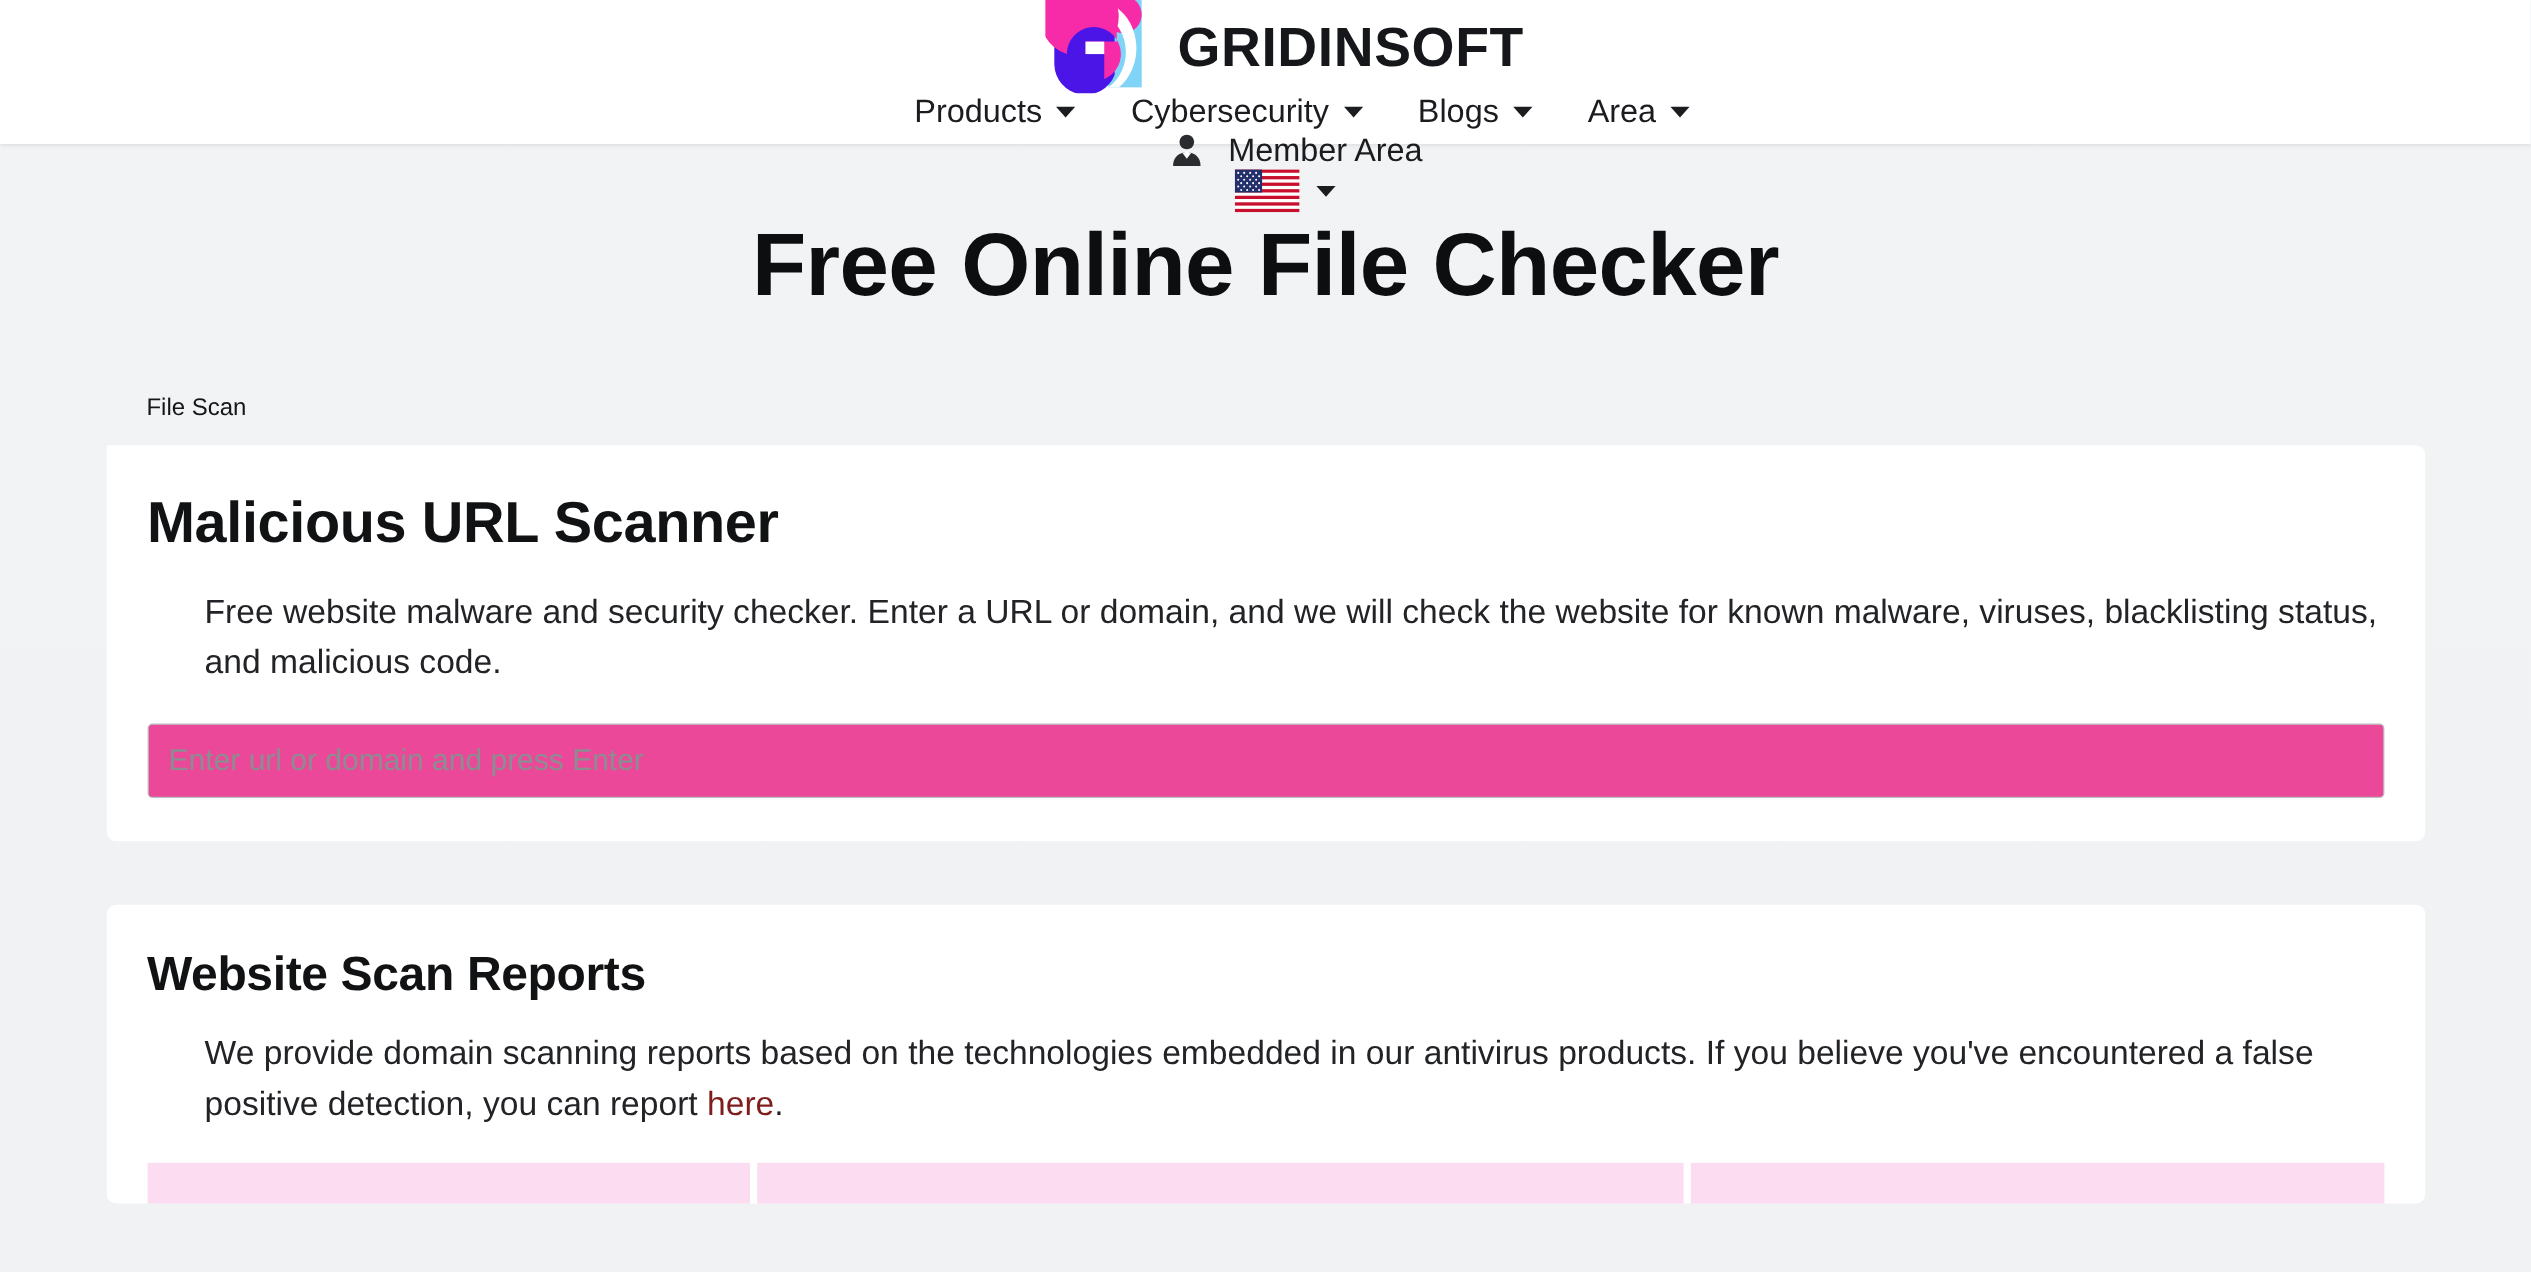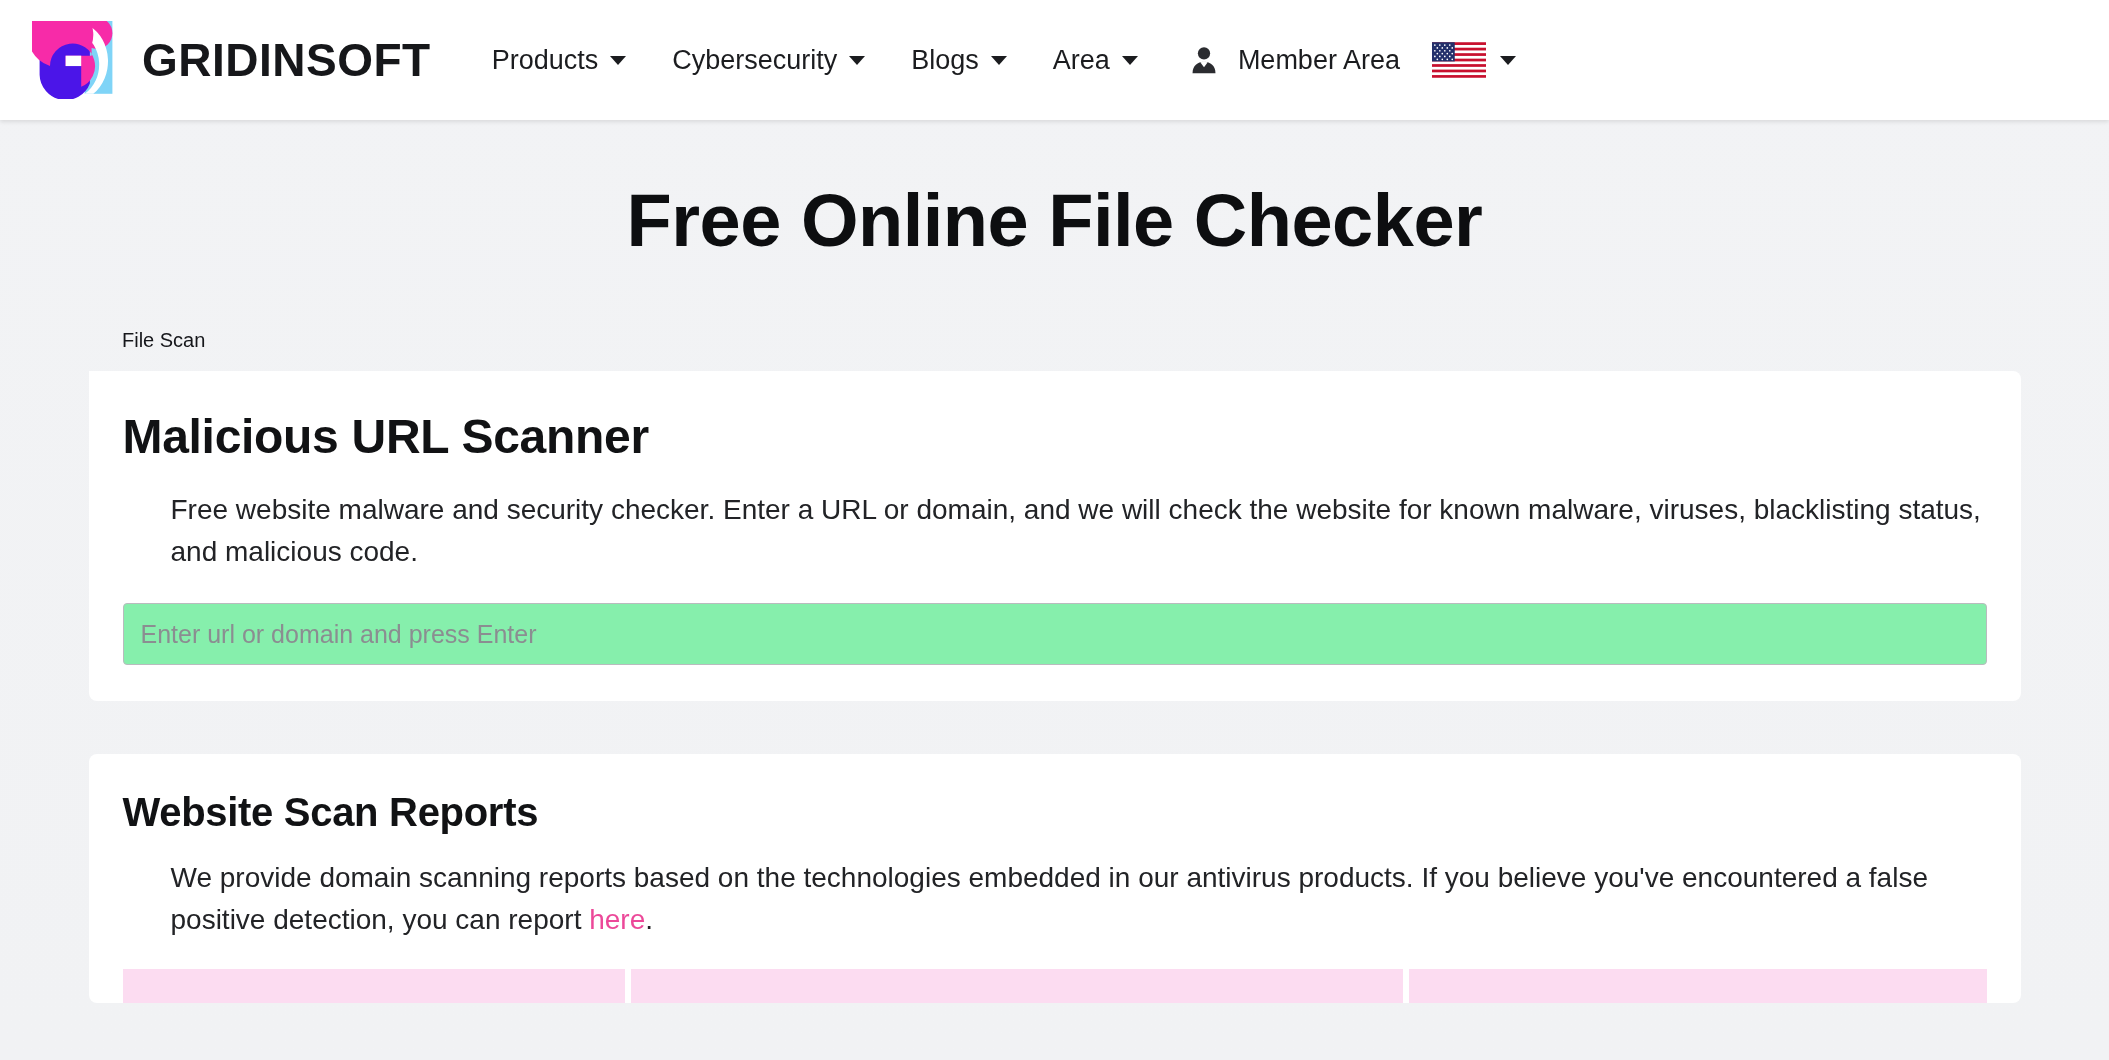--- a/index.html
+++ b/index.html
@@ -17,20 +17,21 @@
   
   .site-header {
     position: relative;
     width: 2109px;
     height: 120px;
     background: #ffffff;
     display: flex;
     align-items: center;
     box-shadow: 0 2px 4px rgba(0,0,0,.10);
     z-index: 20;
+    flex-direction: column;
   }
   .brand {
     display: flex;
     align-items: center;
     margin-left: 32px;
     gap: 22px;
     text-decoration: none;
   }
   .logo-mark {
     width: 88px;
@@ -172,29 +173,29 @@
 
   .panel-desc {
     margin-top: 25px;
     font-size: 28px;
     line-height: 1.49;
     color: #222326;
     max-width: 1870px;
     margin-left: 48px;
   }
   .panel-desc.reports-desc { margin-top: 22px; }
-  .link { color: #ec4899; text-decoration: none; cursor: pointer; }
+  .link { color: #7f1d1d; text-decoration: none; cursor: pointer; }
 
   .url-input {
     margin-top: 31px;
     width: 1864px;
     height: 62px;
     border: 1px solid #b9bbbe;
     border-radius: 4px;
-    background: #86efac;
+    background: #ec4899;
     font-size: 25px;
     color: #1b1c1f;
     padding: 0 17px;
     font-family: "Liberation Sans", sans-serif;
     outline: none;
   }
   .url-input::placeholder { color: #8b8d91; }
 
   
   .report-table {

